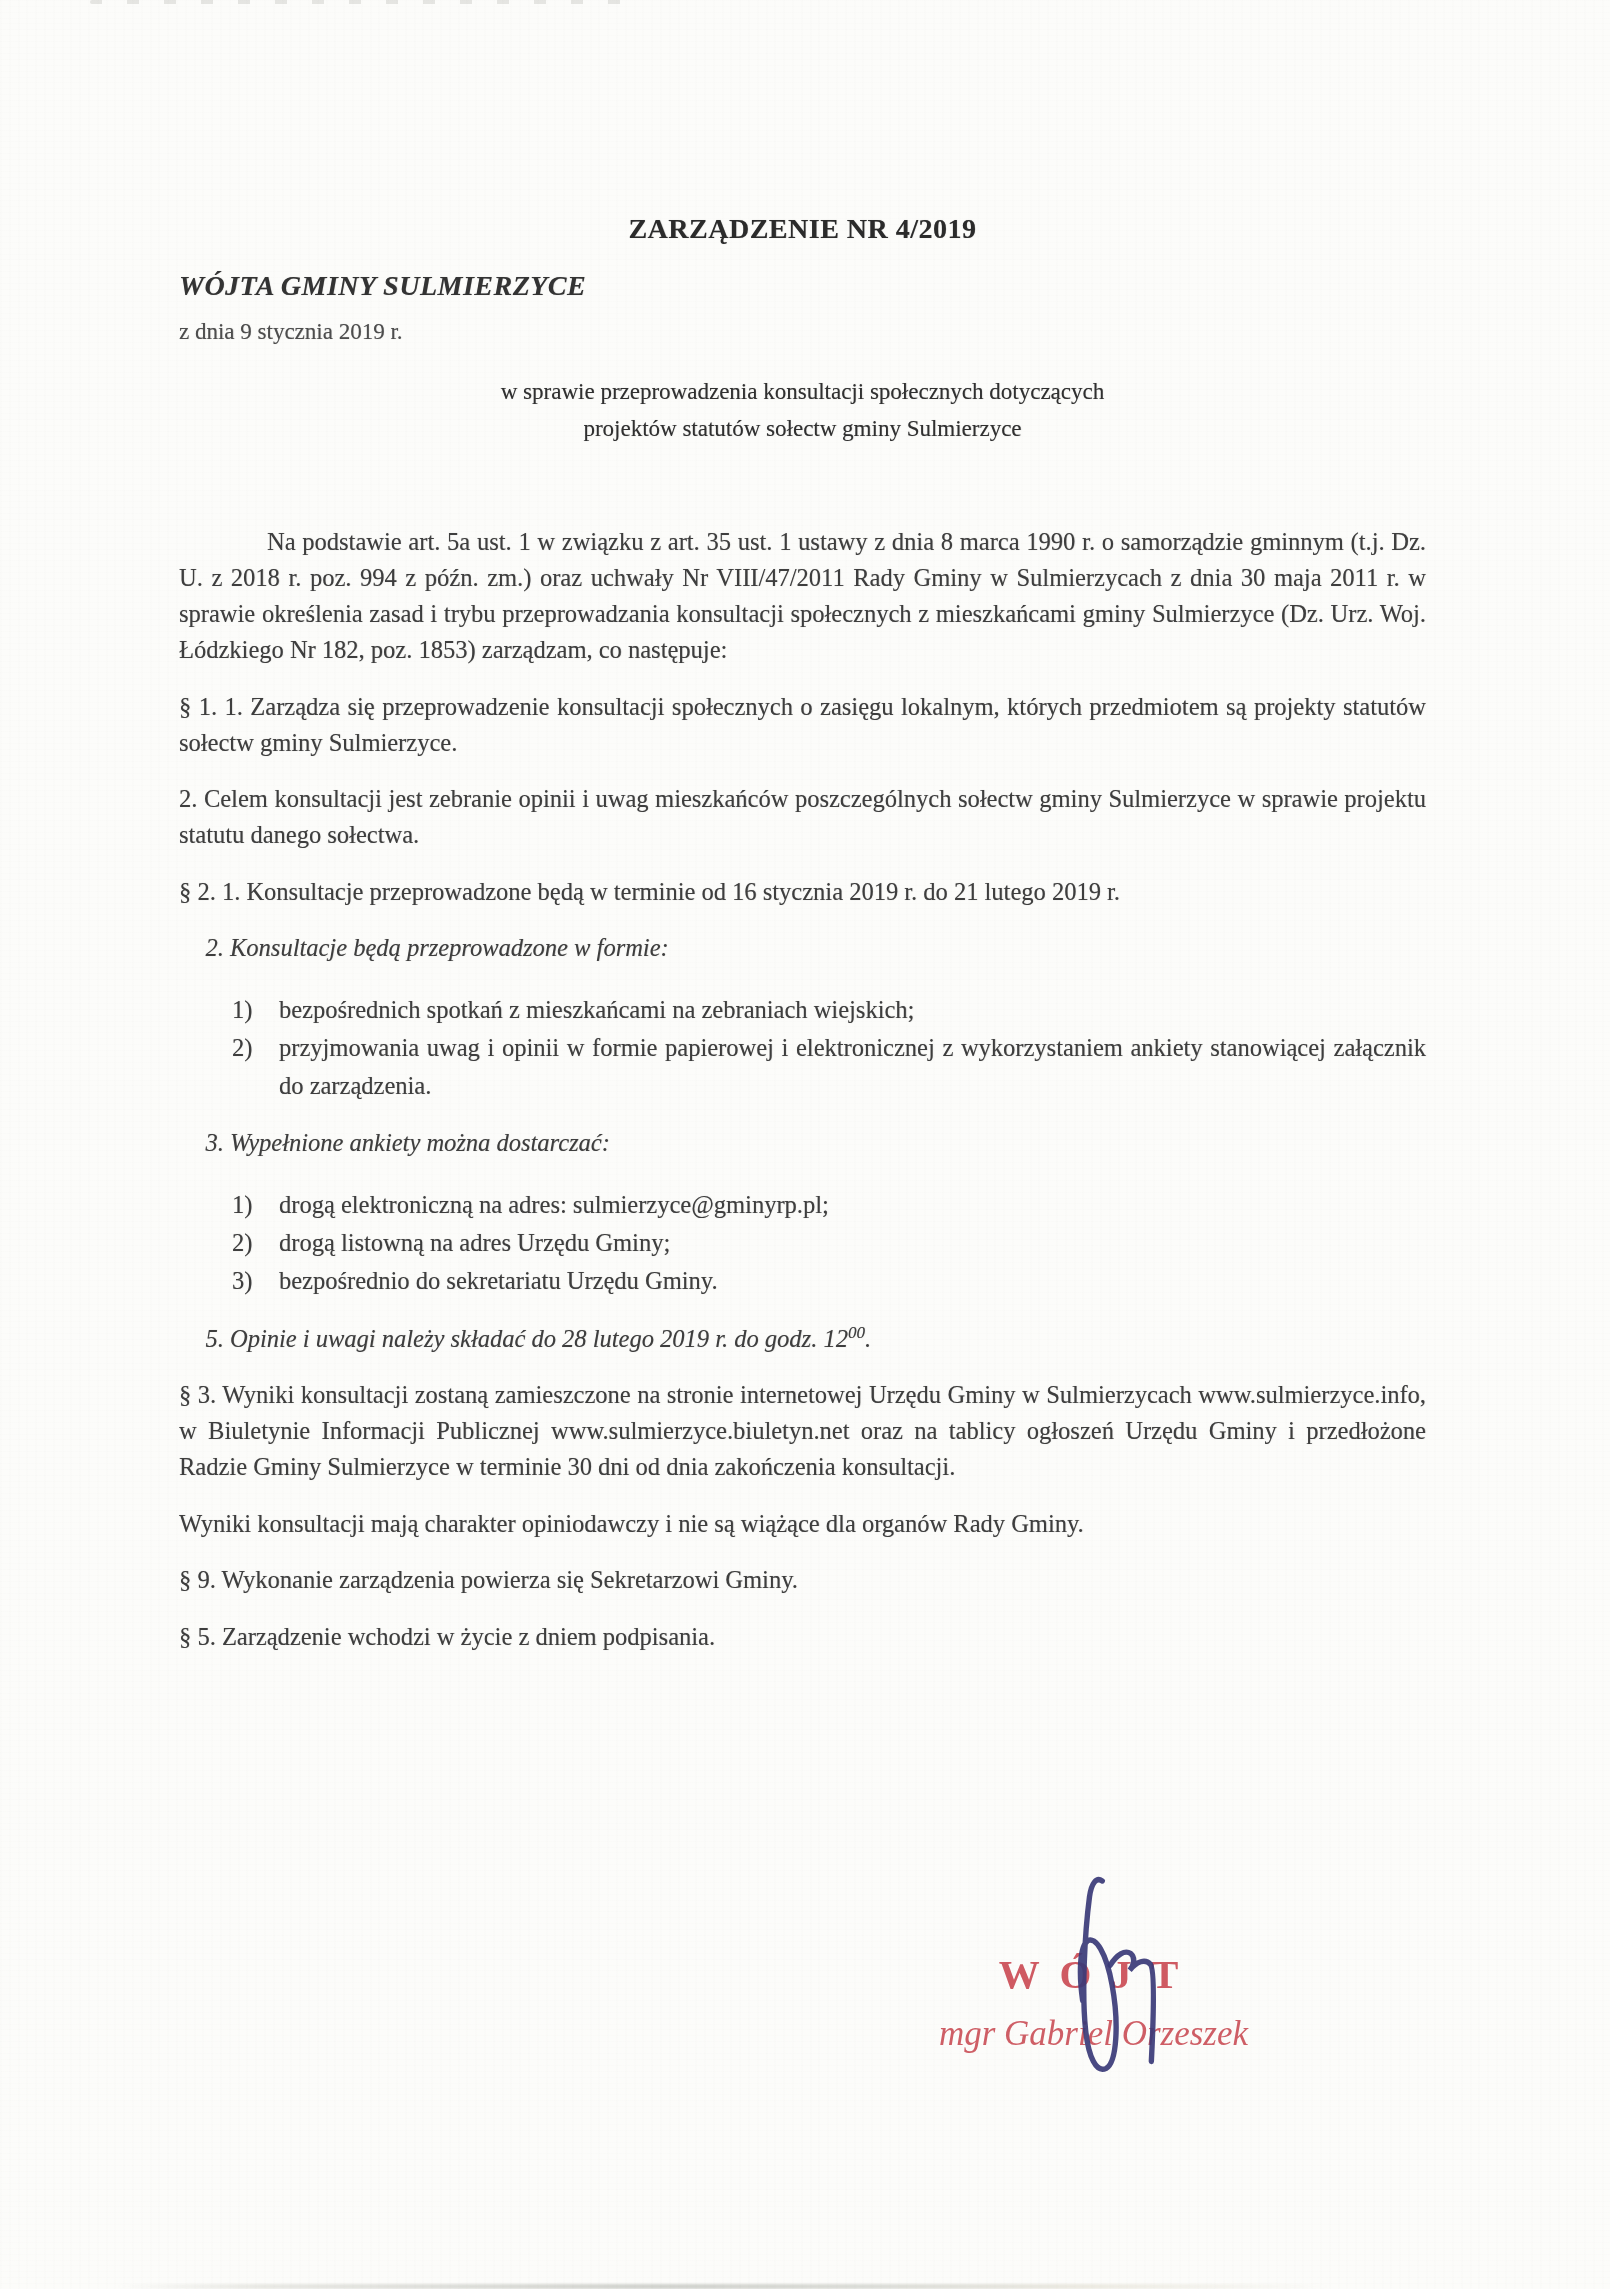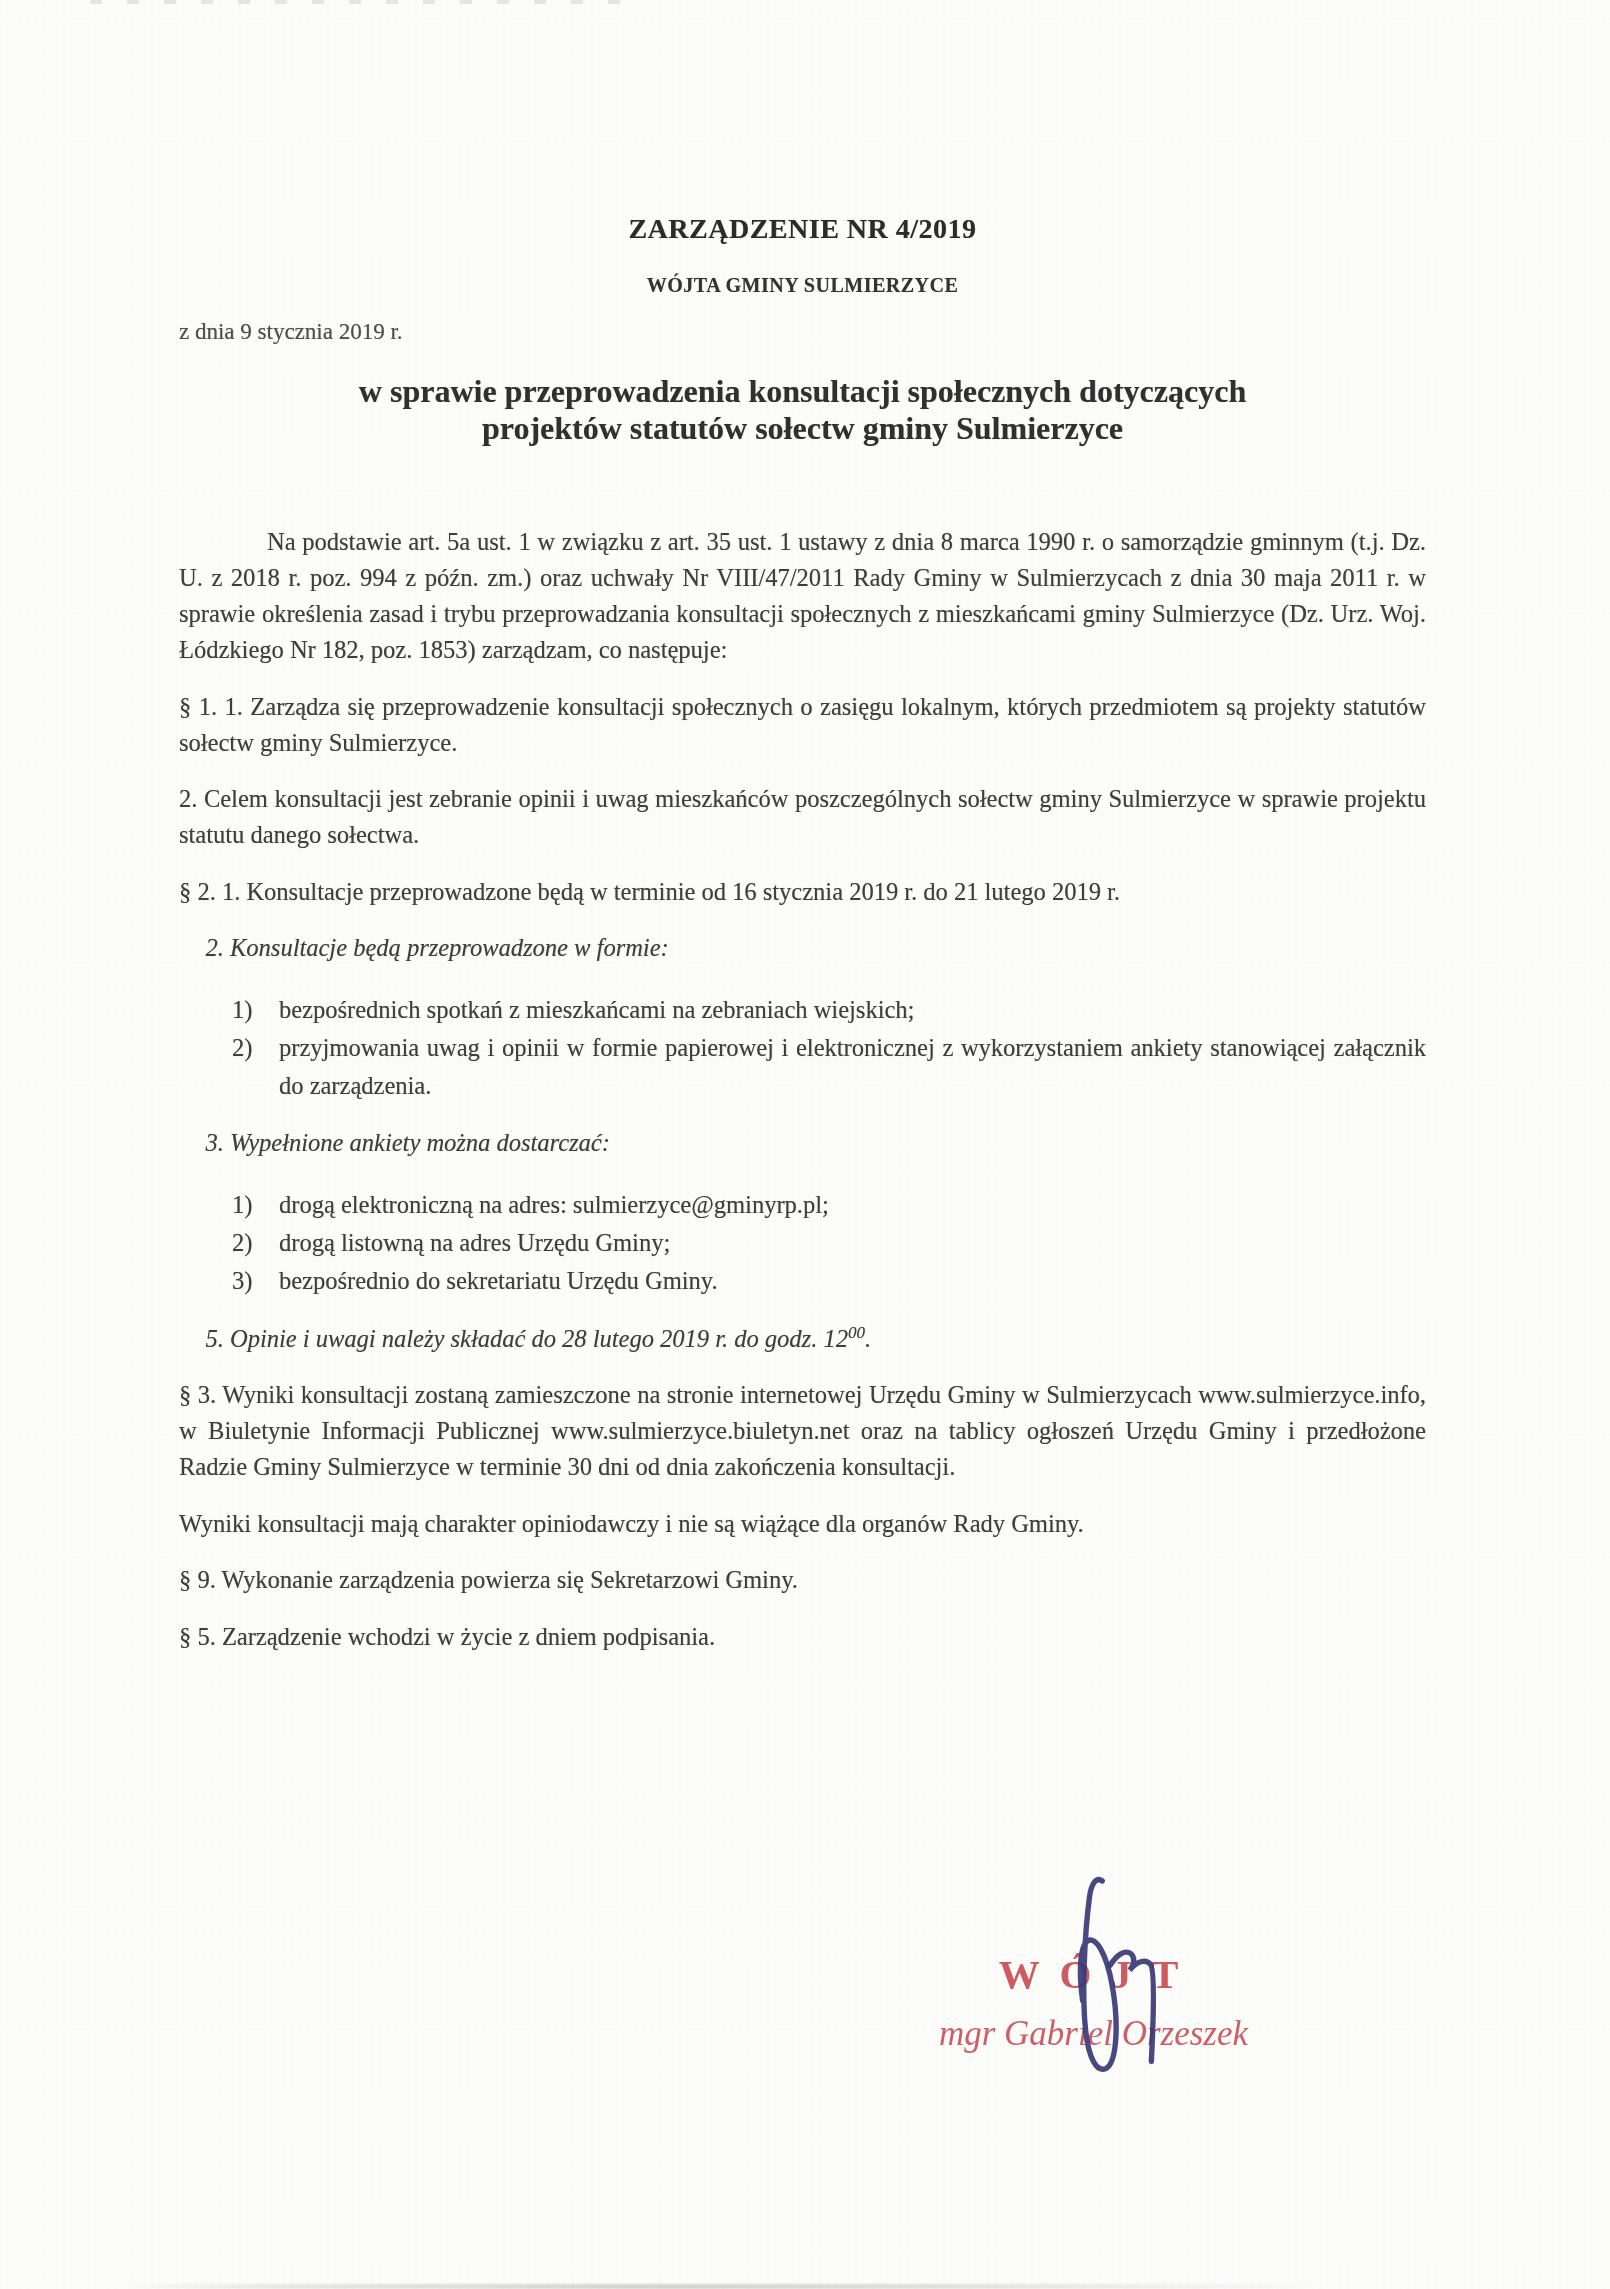--- a/index.html
+++ b/index.html
@@ -30,38 +30,38 @@
     margin: 208px 0 0 0;
     font-size: 28px;
     line-height: 33px;
     font-weight: 700;
     text-align: center;
     color: #2b2b2b;
     letter-spacing: 0.5px;
   }
   .t2 {
     margin: 23.5px 0 0 0;
-    font-size: 20px;
+    font-size: 28px;
     line-height: 33px;
     font-weight: 700;
-    text-align: center;
     color: #333333;
     letter-spacing: 0.5px;
+    font-style: italic;
   }
   .date-line {
     margin-top: 13px;
     font-size: 23px;
     line-height: 33px;
     color: #4d4d4d;
   }
   .subject {
     margin-top: 25.5px;
-    font-size: 32px;
+    font-size: 23px;
     line-height: 37px;
-    font-weight: 700;
+    font-weight: 400;
     text-align: center;
     color: #303030;
   }
   .para {
     margin: 20.6px 0 0 0;
     font-size: 24.5px;
     line-height: 36px;
     hyphens: none;
   }
   .justify { text-align: justify; }

